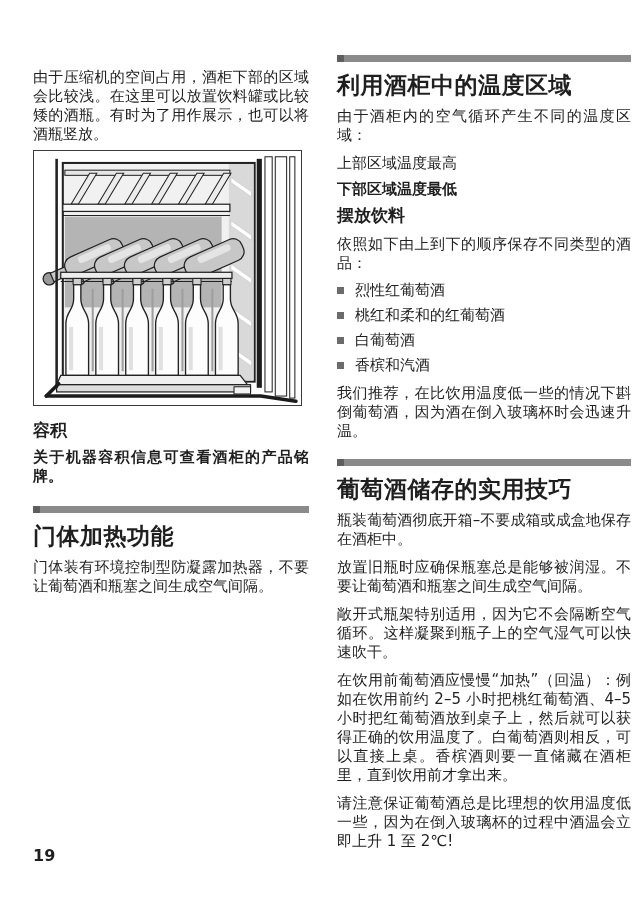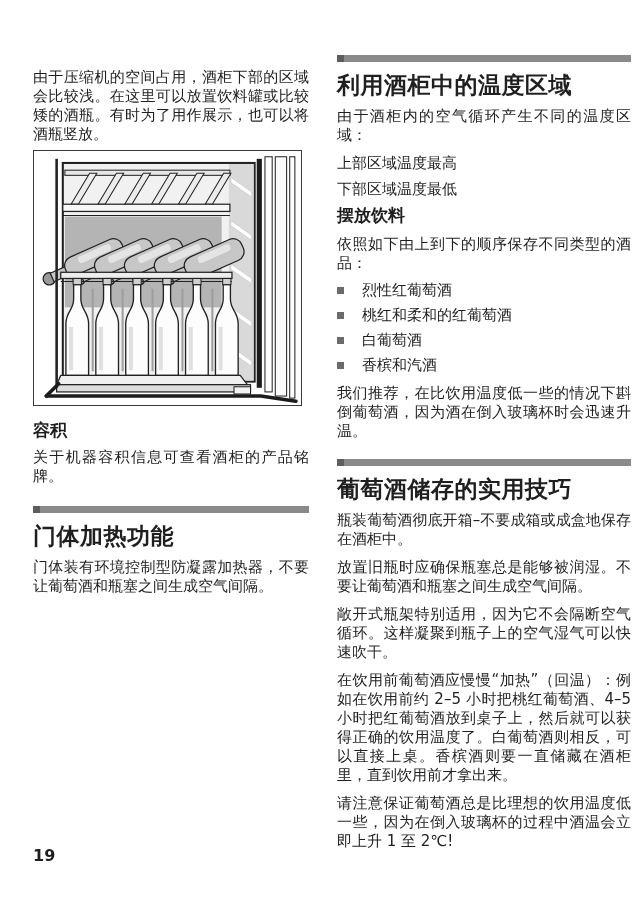--- a/index.html
+++ b/index.html
@@ -17,21 +17,21 @@
   .col-left  { left: 33px;  width: 276px; }
   .col-right { left: 337px; width: 294px; }
 
   p.body {
     font-size: 15px;
     line-height: 19px;
     text-align: justify;
     margin: 9px 0 0;
   }
   p.body.first { margin-top: 22px; }
-  p.tight { margin-top: 7px; }
+  p.tight { margin-top: 7px; font-weight: bold; }
 
   h2.section {
     font-size: 23px;
     line-height: 26px;
     font-weight: bold;
     margin: 10px 0 0;
     letter-spacing: 0.5px;
   }
   h3.sub {
     font-size: 17px;
@@ -70,21 +70,20 @@
     list-style: none;
     margin: 8px 0 0;
     padding: 0;
   }
   ul.drink-list li {
     display: flex;
     align-items: flex-start;
     font-size: 15px;
     line-height: 19px;
     margin-top: 6px;
-    gap: 7px;
   }
   ul.drink-list li:first-child { margin-top: 7px; }
   .sq {
     flex: 0 0 7px;
     width: 7px; height: 7px;
     background: #6b6b6b;
     margin: 6px 11px 0 0;
   }
 
   .pageno {

